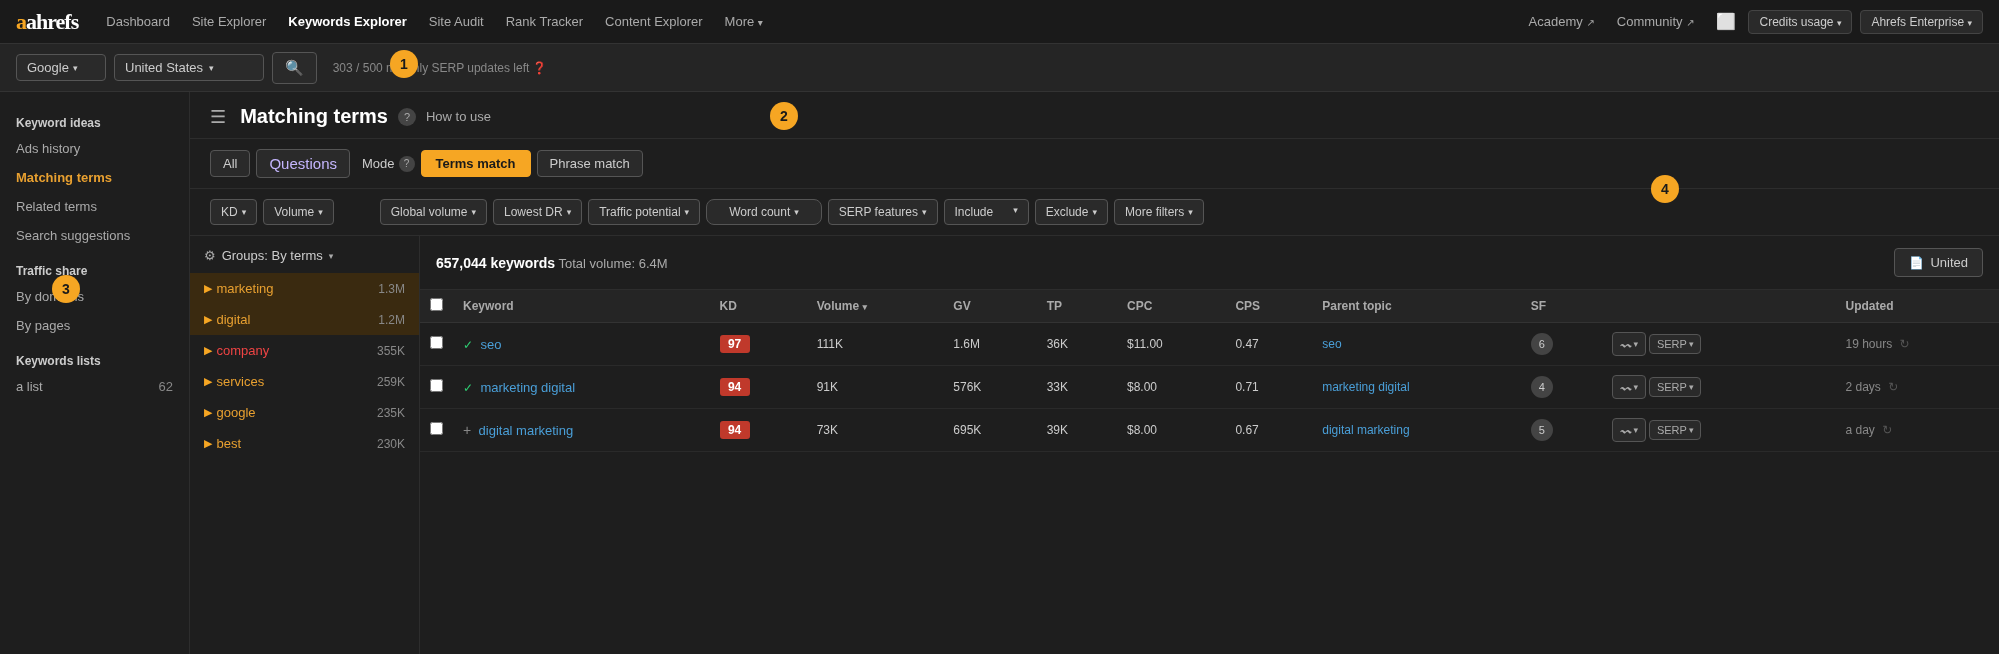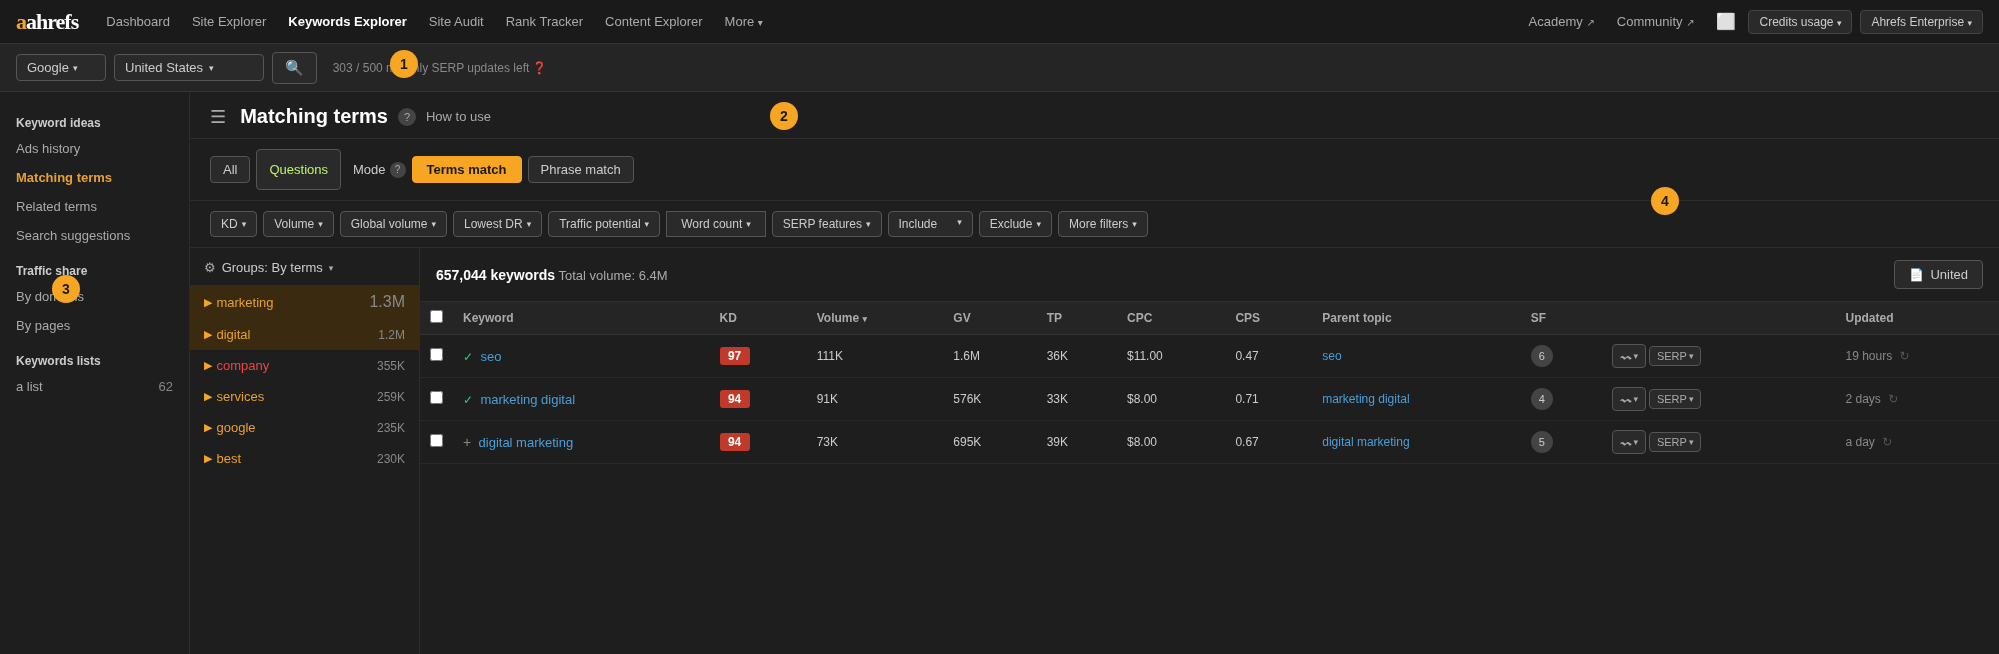--- a/index.html
+++ b/index.html
@@ -76,51 +76,51 @@
       <span style="background:#444;border-radius:50%;width:18px;height:18px;display:inline-flex;align-items:center;justify-content:center;font-size:11px;color:#aaa;cursor:pointer;">?</span>
       <span style="color:#aaa;font-size:13px;cursor:pointer;">How to use</span>
 
       <div style="position:absolute;left:580px;top:10px;background:#f6a623;border-radius:50%;width:28px;height:28px;display:flex;align-items:center;justify-content:center;color:#1a1a1a;font-weight:700;font-size:14px;z-index:10;">
         <span>2</span>
       </div>
     </div>
 
     <div style="padding:10px 20px;display:flex;align-items:center;gap:6px;border-bottom:1px solid #2d2d2d;">
       <button style="border:1px solid #555;border-radius:4px;background:#2a2a2a;color:#ccc;padding:5px 12px;cursor:pointer;font-size:13px;">All</button>
-      <button style="border:1px solid #555;border-radius:4px;background:#2a2a2a;color:#bef264;padding:12px 12px;cursor:pointer;font-size:13px;">Questions</button>
+      <button style="border:1px solid #555;border-radius:4px;background:#2a2a2a;color:#c4b5fd;padding:5px 12px;cursor:pointer;font-size:15px;">Questions</button>
       <span style="color:#ccc;font-size:13px;margin-left:6px;display:flex;align-items:center;gap:4px;">
         <span>Mode</span>
         <span style="background:#444;border-radius:50%;width:16px;height:16px;display:inline-flex;align-items:center;justify-content:center;font-size:10px;color:#aaa;cursor:pointer;">?</span>
       </span>
       <button style="border:1px solid #f6a623;border-radius:4px;background:#f6a623;color:#1a1a1a;padding:5px 14px;cursor:pointer;font-size:13px;font-weight:600;">Terms match</button>
       <button style="border:1px solid #555;border-radius:4px;background:#2a2a2a;color:#ccc;padding:5px 12px;cursor:pointer;font-size:13px;">Phrase match</button>
     </div>
 
     <div style="padding:10px 20px;display:flex;align-items:center;gap:6px;flex-wrap:wrap;border-bottom:1px solid #2d2d2d;position:relative;">
       <button style="border:1px solid #555;border-radius:4px;background:#2a2a2a;color:#ccc;padding:5px 10px;cursor:pointer;font-size:12px;display:flex;align-items:center;gap:4px;">
         <span>KD</span> 
           <span style="font-size:9px;">▾</span>
       </button>
       <button style="border:1px solid #555;border-radius:4px;background:#2a2a2a;color:#ccc;padding:5px 10px;cursor:pointer;font-size:12px;display:flex;align-items:center;gap:4px;">
         <span>Volume</span> 
           <span style="font-size:9px;">▾</span>
       </button>
-      <button style="border:1px solid #555;border-radius:4px;background:#2a2a2a;color:#ccc;padding:5px 10px;cursor:pointer;font-size:12px;display:flex;align-items:center;gap:4px;">
+      <button style="border:1px solid #555;border-radius:4px;background:#2a2a2a;color:#ccc;padding:5px 10px;cursor:pointer;font-size:12px;display:flex;align-items:center;gap:4px;margin-left:40px;">
         <span>Global volume</span> 
           <span style="font-size:9px;">▾</span>
       </button>
       <button style="border:1px solid #555;border-radius:4px;background:#2a2a2a;color:#ccc;padding:5px 10px;cursor:pointer;font-size:12px;display:flex;align-items:center;gap:4px;">
         <span>Lowest DR</span> 
           <span style="font-size:9px;">▾</span>
       </button>
       <button style="border:1px solid #555;border-radius:4px;background:#2a2a2a;color:#ccc;padding:5px 10px;cursor:pointer;font-size:12px;display:flex;align-items:center;gap:4px;">
         <span>Traffic potential</span> 
           <span style="font-size:9px;">▾</span>
       </button>
-      <button style="border:1px solid #555;border-radius:0;background:#2a2a2a;color:#ccc;padding:5px 14px;cursor:pointer;font-size:12px;display:flex;align-items:center;gap:4px;text-align:center;">
+      <button style="border:1px solid #555;border-radius:8px;background:#2a2a2a;color:#ccc;padding:5px 22px;cursor:pointer;font-size:12px;display:flex;align-items:center;gap:4px;text-align:center;">
         <span>Word count</span> 
           <span style="font-size:9px;">▾</span>
       </button>
       <button style="border:1px solid #555;border-radius:4px;background:#2a2a2a;color:#ccc;padding:5px 10px;cursor:pointer;font-size:12px;display:flex;align-items:center;gap:4px;">
         <span>SERP features</span> 
           <span style="font-size:9px;">▾</span>
       </button>
       <button style="border:1px solid #555;border-radius:4px;background:#2a2a2a;color:#ccc;padding:5px 10px;cursor:pointer;font-size:12px;display:flex;align-items:flex-start;gap:20px;">
         <span>Include</span> 
           <span style="font-size:9px;">▾</span>
@@ -146,21 +146,21 @@
           <span style="color:#aaa;">⚙</span>
           <span style="color:#ccc;font-size:13px;">Groups: By terms</span>
           <span style="font-size:9px;color:#aaa;">▾</span>
         </div>
 
         <div style="padding:8px 14px;display:flex;align-items:center;justify-content:space-between;cursor:pointer;font-size:13px;background:#3a2a10;">
           <span style="display:flex;align-items:center;gap:4px;">
             <span style="color:#f6a623;font-size:11px;">▶</span>
             <span style="color:#e8a030;">marketing</span>
           </span>
-          <span style="color:#888;font-size:16px;">1.3M</span>
+          <span style="color:#888;font-size:12px;">1.3M</span>
         </div>
         <div style="padding:8px 14px;display:flex;align-items:center;justify-content:space-between;cursor:pointer;font-size:13px;background:#3a2a10;">
           <span style="display:flex;align-items:center;gap:4px;">
             <span style="color:#f6a623;font-size:11px;">▶</span>
             <span style="color:#e8a030;">digital</span>
           </span>
           <span style="color:#888;font-size:12px;">1.2M</span>
         </div>
         <div style="padding:8px 14px;display:flex;align-items:center;justify-content:space-between;cursor:pointer;font-size:13px;">
           <span style="display:flex;align-items:center;gap:4px;">

